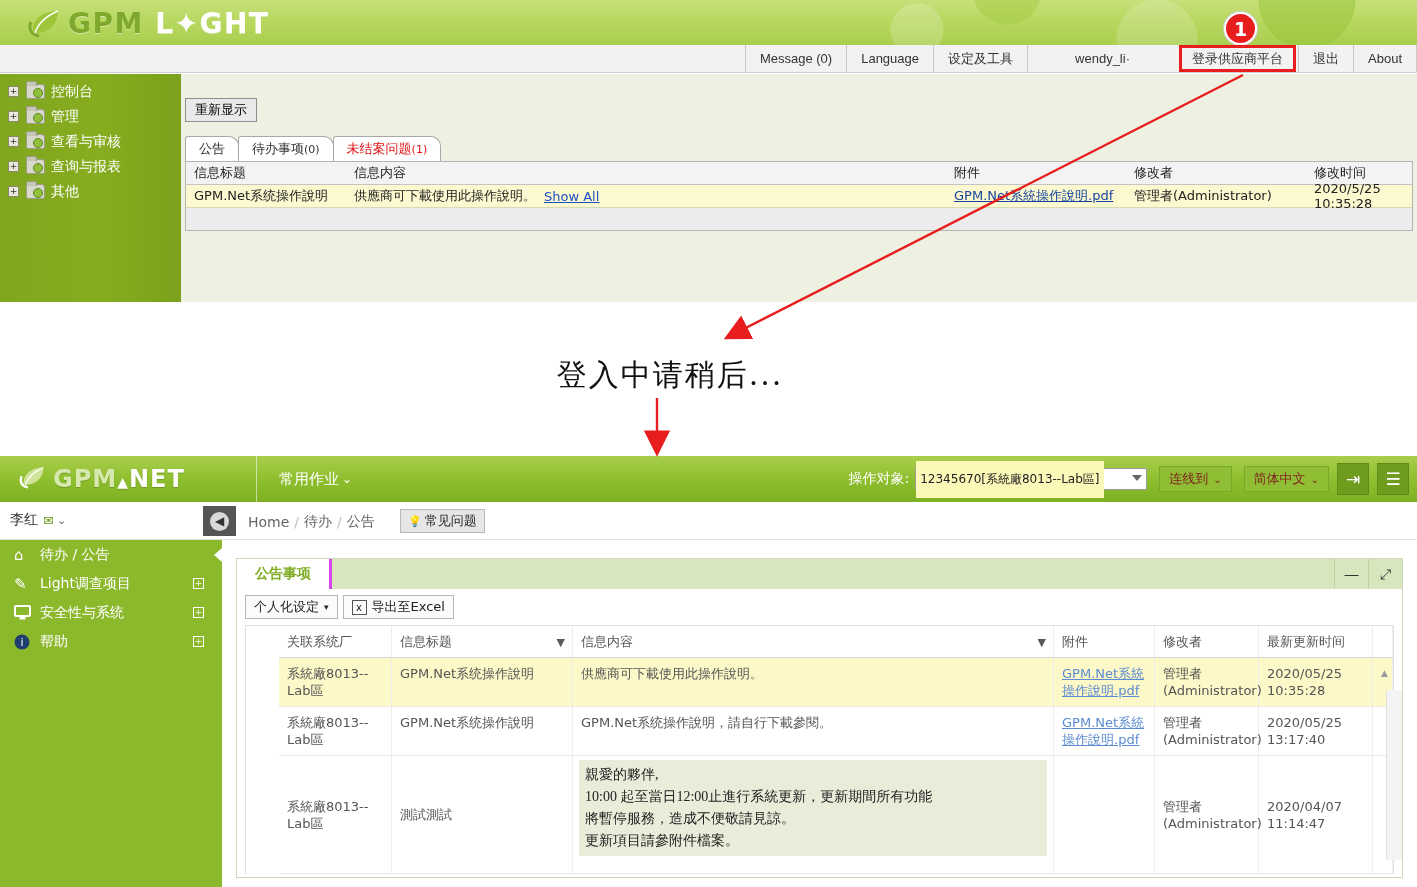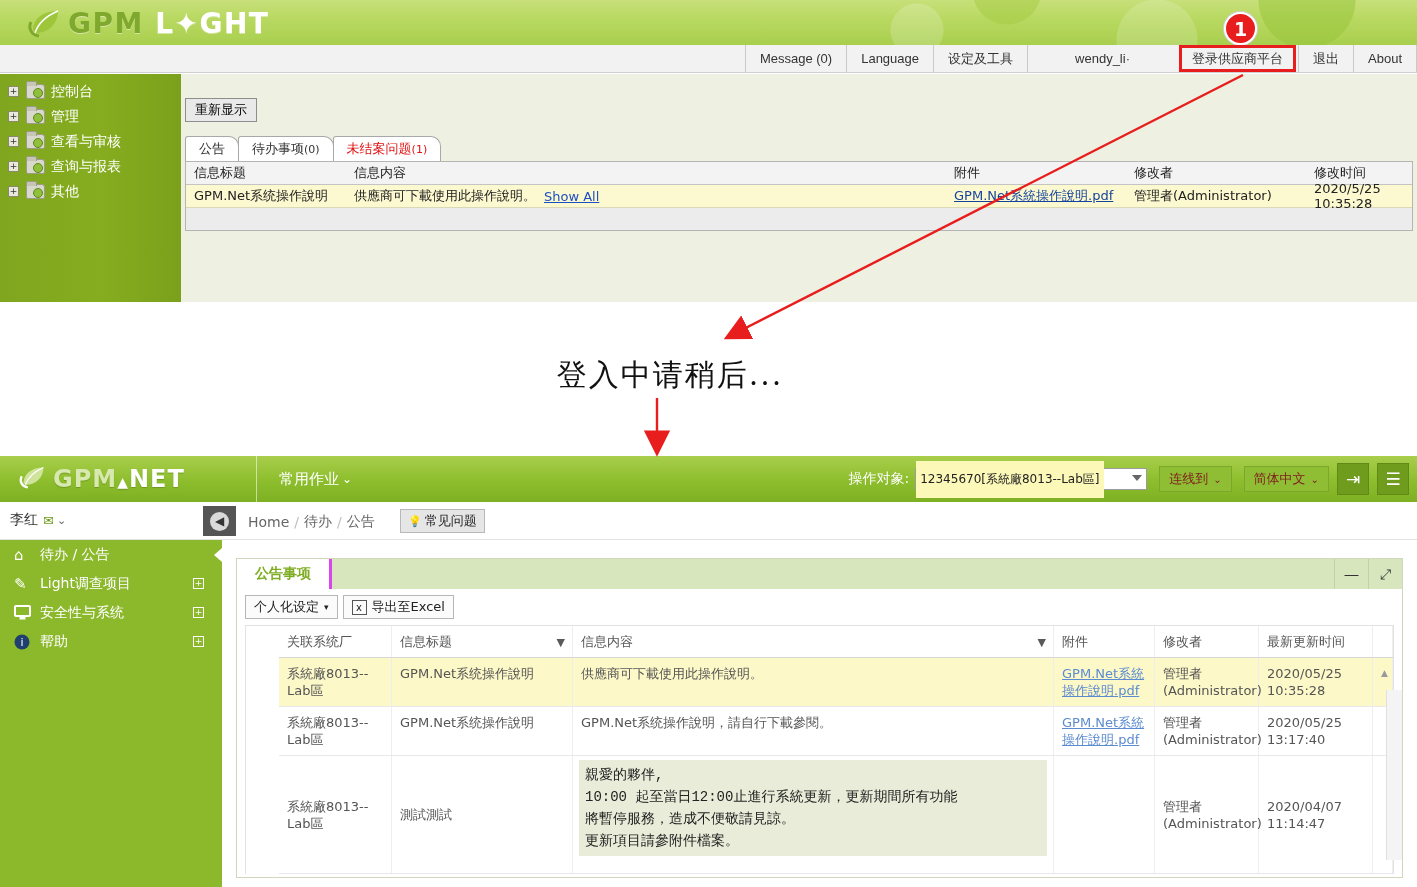--- a/index.html
+++ b/index.html
@@ -231,21 +231,21 @@
     font-family:"DejaVu Sans", sans-serif; position:relative; line-height:17px;
   }
   .gn-ghead .gn-gcell { color:#555; }
   .gn-grow.sel { background:#fcf8c8; }
   .gn-gcell .funnel { position:absolute; right:7px; top:8px; color:#5a5a5a; font-size:11px; }
   .w1 { width:113px; } .w2 { width:181px; } .w3 { width:481px; }
   .w4 { width:101px; } .w5 { width:104px; } .w6 { width:114px; } .w7 { width:20px; }
   .gn-gcell.attach a { color:#5b8bd0; }
   .gn-msgbox {
     background:#e8ecd9; padding:4px 6px; font-size:14px; line-height:22px; color:#222;
-    font-family:Liberation Mono, monospace;
+    font-family:Liberation Serif, serif;
   }
   .gn-scroll {
     position:absolute; right:15px; top:150px; width:16px; height:170px; background:#f4f4f4;
     border-left:1px solid #e0e0e0;
   }
 
   
   .anno { position:absolute; left:0; top:0; width:1417px; height:887px; pointer-events:none; }
   .badge {
     position:absolute; left:1224px; top:12px; width:33px; height:33px; border-radius:50%;

